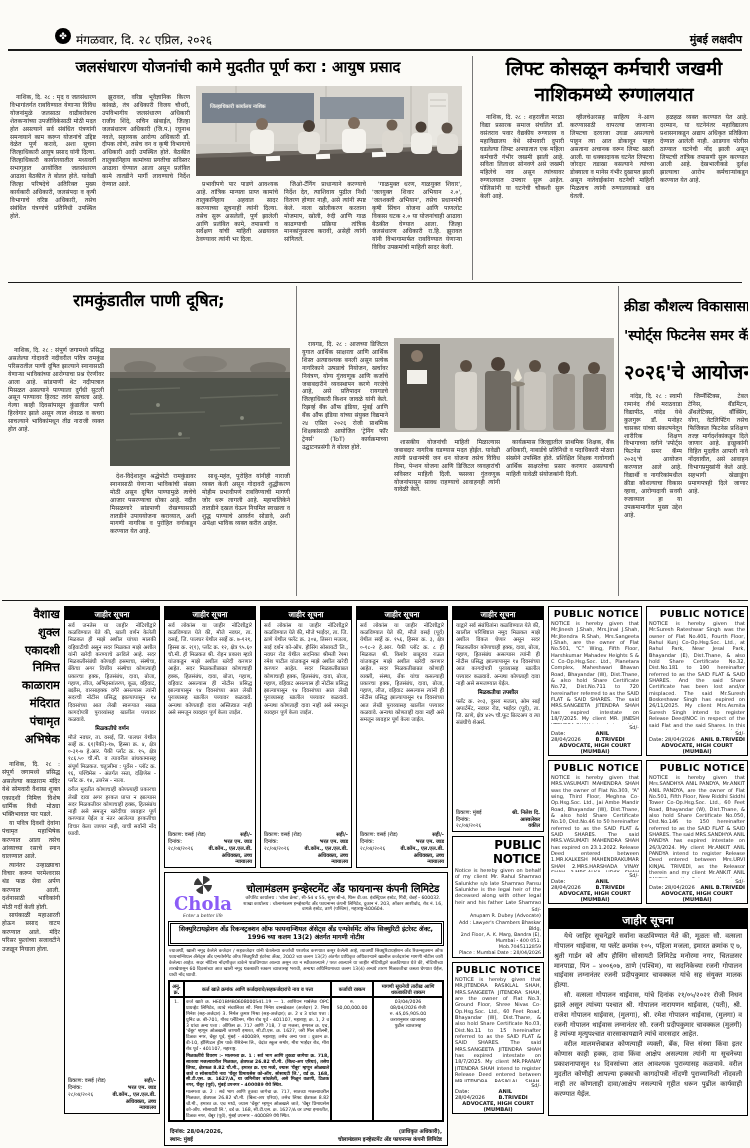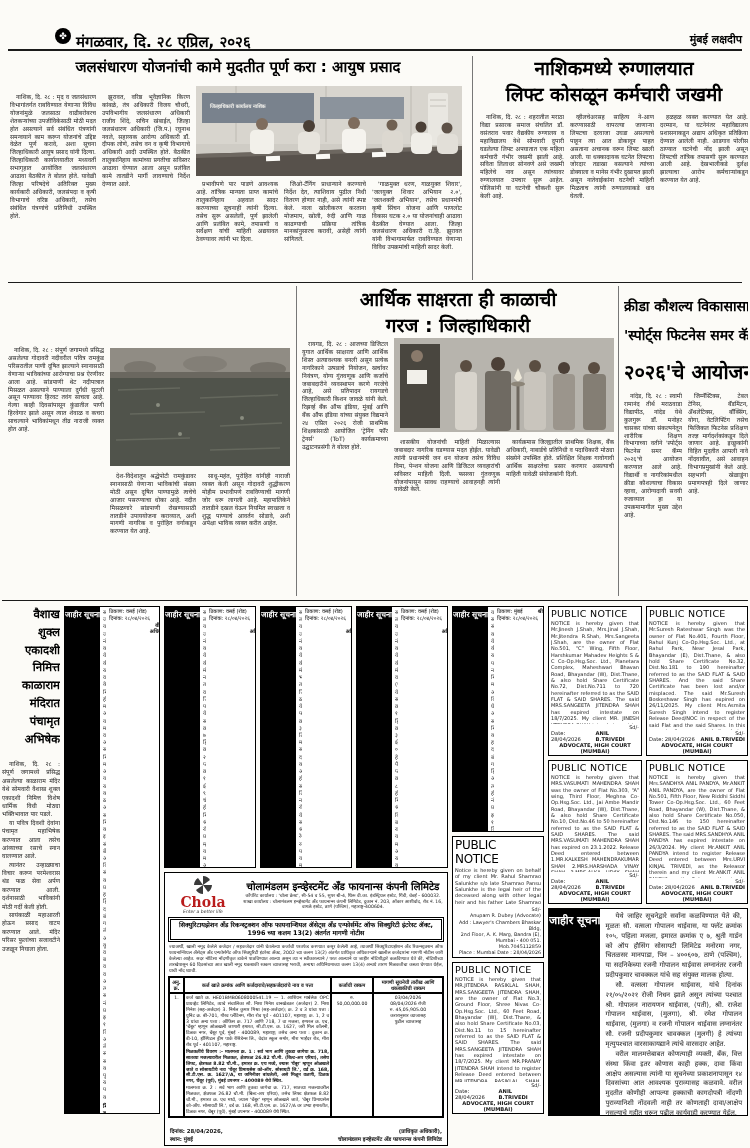--- a/index.html
+++ b/index.html
@@ -16,41 +16,41 @@
     font-size:6px; line-height:1.32; text-align:justify; color:#222;
     overflow:hidden;
   }
   .col::first-letter { padding-left:6px; }
   .hrule { background:#1b1b1b; height:1px; }
   .vrule { background:#777; width:1px; }
   
   .photo { overflow:hidden; background:#c9c6bf; }
   .banner-text { position:absolute; color:#f4f3ee; font-size:5px; font-weight:bold; white-space:nowrap; }
   
-  .jbox { border:1px solid #000; background:#fff; display:flex; overflow:hidden; }
+  .jbox { border:1px solid #000; background:#fff; display:flex; flex-direction:column; overflow:hidden; }
   .jbar { background:#000; color:#fff; font-weight:bold; text-align:center; font-size:7.5px; padding:1.5px 0; flex:0 0 auto; }
   .jbody { flex:1 1 auto; overflow:hidden; font-size:5.4px; line-height:1.34; text-align:justify; padding:2px 3px; color:#222; }
   .jsec { font-weight:bold; text-align:center; font-size:5.6px; margin:2px 0 1px; color:#000; }
   .jsign { flex:0 0 auto; display:flex; justify-content:space-between; font-size:5.2px; line-height:1.3; padding:1px 3px 2px; white-space:pre-line; color:#111; }
   .jsign .r { text-align:right; font-weight:bold; }
   
   .pnbox { border:1px solid #000; background:#fff; display:flex; flex-direction:column; overflow:hidden; padding:1px 2px; }
-  .pnhead { font-weight:normal; text-align:left; font-size:9.5px; letter-spacing:.3px; color:#000; flex:0 0 auto; font-family:"DejaVu Sans",sans-serif; }
+  .pnhead { font-weight:bold; text-align:right; font-size:9.5px; letter-spacing:.3px; color:#000; flex:0 0 auto; font-family:"DejaVu Sans",sans-serif; }
   .pnhead.big { font-size:12px; letter-spacing:-0.3px; }
   .pnbody { flex:1 1 auto; overflow:hidden; font-size:5px; line-height:1.27; text-align:justify; color:#222; margin-top:1px; }
   .pnsd { text-align:right; font-size:5px; }
   .pnrow { display:flex; justify-content:space-between; font-size:5.2px; }
   .pnrow b { font-weight:bold; }
   .pnrole { text-align:center; font-size:5.2px; font-weight:bold; }
   .pre { white-space:pre-line; }
   
   #chola { border:1px solid #000; background:#fff; display:flex; flex-direction:column; overflow:hidden; }
   .ch-head { display:flex; align-items:center; gap:4px; padding:2px 3px; flex:0 0 auto; }
   .ch-logo { width:70px; text-align:center; }
-  .ch-logo .wordmark { font-family:"DejaVu Serif", serif; font-weight:bold; font-size:14px; color:#b91c1c; line-height:1; }
+  .ch-logo .wordmark { font-family:"DejaVu Serif", serif; font-weight:bold; font-size:18px; color:#8b5cf6; line-height:1; }
   .ch-logo .tag { font-size:4.5px; font-style:italic; color:#333; }
   .ch-title { flex:1; text-align:center; }
   .ch-title .t1 { font-weight:bold; font-size:10px; color:#000; }
   .ch-title .t2 { font-size:4.6px; line-height:1.3; color:#222; text-align:center; }
   .ch-band { margin:1px 3px; border:3px double #000; font-weight:bold; font-size:6.4px; text-align:center; line-height:1.3; padding:1px 2px; color:#000; }
   .ch-para { padding:1px 4px; font-size:4.6px; line-height:1.3; text-align:justify; color:#222; flex:0 0 auto; }
   .ch-table { margin:1px 3px; border:1px solid #000; display:grid; grid-template-columns:15px 1fr 42px 70px; font-size:4.6px; }
   .ch-table > div { border:0.5px solid #000; padding:1px; overflow:hidden; }
   .ch-th { font-weight:bold; text-align:center; font-size:5px; display:flex; align-items:center; justify-content:center; line-height:1.25; }
   .ch-cell { line-height:1.28; text-align:justify; }
@@ -62,21 +62,21 @@
   #vaishakh-body { font-size:6px; line-height:1.4; text-align:justify; color:#222; overflow:hidden; margin-top:4px; }
   #vaishakh-body p { text-indent:7px; }
   svg { display:block; }
 </style>
 </head>
 <body>
 
 <div id="page">
 
   <div class="abs" style="left:55px; top:28px; width:16px; height:16px; background:#000; border-radius:50%; color:#fff; font-size:9px; line-height:16px; text-align:center;">✤</div>
-  <div class="abs" style="left:76px; top:31px; font-size:15px; font-weight:bold; color:#000;">मंगळवार, दि. २८ एप्रिल, २०२६</div>
+  <div class="abs" style="left:76px; top:31px; font-size:12px; font-weight:normal; color:#000;">मंगळवार, दि. २८ एप्रिल, २०२६</div>
   <div class="abs" style="right:8px; top:31px; font-size:11px; font-weight:bold; color:#000;">मुंबई लक्षदीप</div>
   <div class="abs hrule" style="left:8px; right:8px; top:49px; height:1.5px;"></div>
 
   <div class="abs hl line" style="left:8px; top:56px; width:460px; font-size:15px;">जलसंधारण योजनांची कामे मुदतीत पूर्ण करा : आयुष प्रसाद</div>
   <div class="abs col" style="left:10px; top:93px; width:86px; height:185px;">नाशिक, दि. २८ : मृद व जलसंधारण विभागांतर्गत राबविण्यात येणाऱ्या विविध योजनांमुळे जलसाठा वाढीबरोबरच शेतकऱ्यांच्या उपजीविकेसाठी मोठी मदत होत असल्याने सर्व संबंधित यंत्रणांनी समन्वयाने काम करून योजनांचे उद्दिष्ट वेळेत पूर्ण करावे, अशा सूचना जिल्हाधिकारी आयुष प्रसाद यांनी दिल्या. जिल्हाधिकारी कार्यालयातील मध्यवर्ती सभागृहात आयोजित जलसंधारण आढावा बैठकीत ते बोलत होते. यावेळी जिल्हा परिषदेचे अतिरिक्त मुख्य कार्यकारी अधिकारी, जलसंपदा व कृषी विभागाचे वरिष्ठ अधिकारी, तसेच संबंधित यंत्रणांचे प्रतिनिधी उपस्थित होते.</div>
   <div class="abs col" style="left:102px; top:93px; width:88px; height:185px;">झुरावत, वरिष्ठ भूवैज्ञानिक किरण कांबळे, तंत्र अधिकारी विजय चौधरी, उपविभागीय जलसंधारण अधिकारी राजीव शिंदे, सचिन खंबाईत, जिल्हा जलसंधारण अधिकारी (जि.प.) रघुनाथ नवले, सहाय्यक आरोग्य अधिकारी डॉ. दीपक लोणे, तसेच वन व कृषी विभागाचे अधिकारी आदी उपस्थित होते. बैठकीत तालुकानिहाय कामांच्या प्रगतीचा सविस्तर आढावा घेण्यात आला असून प्रलंबित कामे तातडीने मार्गी लावण्याचे निर्देश देण्यात आले.</div>
 
   <div class="abs photo" style="left:196px; top:86px; width:266px; height:90px;">
     <svg width="266" height="90" viewBox="0 0 266 90">
       <rect x="0" y="0" width="266" height="90" fill="#cfccc5"></rect>
@@ -115,30 +115,31 @@
     <div class="banner-text" style="left:14px; top:17px;">जिल्हाधिकारी कार्यालय नाशिक</div>
   </div>
 
   <div class="abs col" style="left:196px; top:180px; width:82px; height:98px;">प्रभावीपणे पार पाडणे आवश्यक आहे. तांत्रिक मान्यता प्राप्त कामांचे तालुकानिहाय अहवाल सादर करण्याच्या सूचनाही त्यांनी दिल्या. तसेच सुरू असलेली, पूर्ण झालेली आणि प्रलंबित कामे, तपासणी व सर्वेक्षण यांची माहिती अद्ययावत ठेवण्यावर त्यांनी भर दिला.</div>
   <div class="abs col" style="left:284px; top:180px; width:82px; height:98px;">जिओ-टॅगिंग प्राधान्याने करण्याचे निर्देश देत, त्याशिवाय पुढील निधी वितरण होणार नाही, असे त्यांनी स्पष्ट केले. नाला खोलीकरण करताना मोजमाप, खोली, रुंदी आणि गाळ काढण्याची प्रक्रिया तांत्रिक मानकांनुसारच करावी, असेही त्यांनी सांगितले.</div>
   <div class="abs col" style="left:372px; top:180px; width:90px; height:98px;">'गाळमुक्त धरण, गाळयुक्त शिवार', 'जलयुक्त शिवार अभियान २.०', 'जलशक्ती अभियान', तसेच प्रधानमंत्री कृषी सिंचन योजना आणि पाणलोट विकास घटक २.० या योजनांचाही आढावा बैठकीत घेण्यात आला. जिल्हा जलसंधारण अधिकारी रा.हि. झुरावत यांनी विभागामार्फत राबविण्यात येणाऱ्या विविध उपक्रमांची माहिती सादर केली.</div>
 
   <div class="abs vrule" style="left:472px; top:56px; height:224px;"></div>
 
   <div class="abs" style="left:480px; top:56px; width:268px;">
+    <div class="hl line" style="font-size:19px; line-height:1.35;">लिफ्ट कोसळून कर्मचारी जखमी</div>
     <div class="hl line" style="font-size:19px; line-height:1.35;">नाशिकमध्ये रुग्णालयात</div>
-    <div class="hl line" style="font-size:19px; line-height:1.35;">लिफ्ट कोसळून कर्मचारी जखमी</div>
   </div>
   <div class="abs col" style="left:480px; top:113px; width:84px; height:166px;">नाशिक, दि. २८ : शहरातील मराठा विद्या प्रसारक समाज संचलित डॉ. वसंतराव पवार वैद्यकीय रुग्णालय व महाविद्यालय येथे सोमवारी दुपारी घडलेल्या लिफ्ट अपघातात एक महिला कर्मचारी गंभीर जखमी झाली आहे. सविता लिलाधर सोनवणे असे जखमी महिलेचे नाव असून त्यांच्यावर रुग्णालयात उपचार सुरू आहेत. पोलिसांनी या घटनेची चौकशी सुरू केली आहे.</div>
   <div class="abs col" style="left:570px; top:113px; width:84px; height:166px;">व्हीलचेअरसह साहित्य ने-आण करण्यासाठी वापरल्या जाणाऱ्या लिफ्टचा दरवाजा उघडा असल्याचे पाहून त्या आत डोकावून पाहत असताना अचानक वरून लिफ्ट खाली आली. या धक्कादायक घटनेत लिफ्टचा जोरदार तडाखा बसल्याने त्यांच्या डोक्याला व मानेस गंभीर दुखापत झाली असून नातेवाईकांना घटनेची माहिती मिळताच त्यांनी रुग्णालयाकडे धाव घेतली.</div>
   <div class="abs col" style="left:660px; top:113px; width:88px; height:166px;">हळहळ व्यक्त करण्यात येत आहे. दरम्यान, या घटनेनंतर महाविद्यालय प्रशासनाकडून अद्याप अधिकृत प्रतिक्रिया देण्यात आलेली नाही. आडगाव पोलीस ठाण्यात घटनेची नोंद झाली असून लिफ्टची तांत्रिक तपासणी सुरू करण्यात आली आहे. देखभालीकडे दुर्लक्ष झाल्याचा आरोप कर्मचाऱ्यांकडून करण्यात येत आहे.</div>
 
   <div class="abs hrule" style="left:8px; right:8px; top:282px;"></div>
 
   <div class="abs" style="left:8px; top:289px; width:282px;">
+    <div class="hl line" style="font-size:16.5px; line-height:1.5;">रामकुंडातील पाणी दूषित;</div>
   </div>
   <div class="abs col" style="left:8px; top:346px; width:96px; height:250px;">नाशिक, दि. २८ : संपूर्ण जगामध्ये प्रसिद्ध असलेल्या गोदावरी नदीवरील पवित्र रामकुंड परिसरातील पाणी दूषित झाल्याने स्नानासाठी येणाऱ्या भाविकांच्या आरोग्याचा प्रश्न ऐरणीवर आला आहे. सांडपाणी थेट नदीपात्रात मिसळत असल्याने पाण्याला दुर्गंधी सुटली असून पाण्यावर हिरवट तवंग साचला आहे. गेल्या काही दिवसांपासून कुंडातील पाणी हिरवेगार झाले असून त्यात शेवाळ व कचरा साचल्याने भाविकांमधून तीव्र नाराजी व्यक्त होत आहे.</div>
   <div class="abs photo" style="left:110px; top:348px; width:180px; height:118px;">
     <svg width="180" height="118" viewBox="0 0 180 118">
       <rect width="180" height="118" fill="#50534b"></rect>
       <rect y="0" width="180" height="26" fill="#908c84"></rect>
       <ellipse cx="30" cy="20" rx="16" ry="7" fill="#7b776f"></ellipse>
       <ellipse cx="95" cy="16" rx="22" ry="8" fill="#837f77"></ellipse>
       <ellipse cx="158" cy="21" rx="18" ry="7" fill="#77736b"></ellipse>
       <rect y="24" width="180" height="6" fill="#6a675f"></rect>
@@ -153,24 +154,20 @@
       <circle cx="48" cy="57" r="2" fill="#8a8d80"></circle>
         <circle cx="132" cy="70" r="2" fill="#8a8d80"></circle>
       <circle cx="70" cy="86" r="2" fill="#8a8d80"></circle>
     </svg>
   </div>
   <div class="abs col" style="left:110px; top:472px; width:86px; height:124px;">देश-विदेशातून श्रद्धेपोटी रामकुंडावर स्नानासाठी येणाऱ्या भाविकांची संख्या मोठी असून दूषित पाण्यामुळे त्वचेचे आजार पसरण्याचा धोका आहे. नदीत मिसळणारे सांडपाणी रोखण्यासाठी तातडीने उपाययोजना कराव्यात, अशी मागणी नागरिक व पुरोहित वर्गाकडून करण्यात येत आहे.</div>
   <div class="abs col" style="left:202px; top:472px; width:88px; height:124px;">साधू-महंत, पुरोहित यांनीही नाराजी व्यक्त केली असून गोदावरी शुद्धीकरण मोहीम प्रभावीपणे राबविण्याची मागणी जोर धरू लागली आहे. महापालिकेने तातडीने दखल घेऊन नियमित स्वच्छता व शुद्ध पाण्याचे आवर्तन सोडावे, अशी अपेक्षा भाविक व्यक्त करीत आहेत.</div>
 
   <div class="abs vrule" style="left:296px; top:286px; height:310px;"></div>
 
-  <div class="abs" style="left:302px; top:287px; width:312px;">
-    <div class="hl line" style="font-size:19px; line-height:1.35;">आर्थिक साक्षरता ही काळाची</div>
-    <div class="hl line" style="font-size:19px; line-height:1.35;">गरज : जिल्हाधिकारी</div>
-  </div>
   <div class="abs col" style="left:302px; top:340px; width:86px; height:256px;">रायगड, दि. २८ : आजच्या डिजिटल युगात आर्थिक साक्षरता आणि आर्थिक शिस्त अत्यावश्यक बनली असून प्रत्येक नागरिकाने उत्पन्नाचे नियोजन, खर्चावर नियंत्रण, योग्य गुंतवणूक आणि कर्जाचे जबाबदारीने व्यवस्थापन करणे गरजेचे आहे, असे प्रतिपादन रायगडचे जिल्हाधिकारी किशन जावळे यांनी केले. रिझर्व्ह बँक ऑफ इंडिया, मुंबई आणि बँक ऑफ इंडिया यांच्या संयुक्त विद्यमाने २४ एप्रिल २०२६ रोजी प्राथमिक शिक्षकांसाठी आयोजित 'ट्रेनिंग फॉर ट्रेनर्स' (ToT) कार्यक्रमाच्या उद्घाटनप्रसंगी ते बोलत होते.</div>
   <div class="abs photo" style="left:394px; top:338px; width:220px; height:94px;">
     <svg width="220" height="94" viewBox="0 0 220 94">
       <rect width="220" height="94" fill="#b7b4ad"></rect>
       <rect x="6" y="6" width="40" height="84" fill="#49463f"></rect>
       <rect x="13" y="32" width="20" height="14" fill="#f2f0ea"></rect>
       <circle cx="23" cy="18" r="6" fill="#8a7a6b"></circle>
       <g>
         <circle cx="72" cy="28" r="6" fill="#5a4d41"></circle>
           <rect x="61" y="34" width="22" height="58" rx="4" fill="#d8d4cc"></rect>

